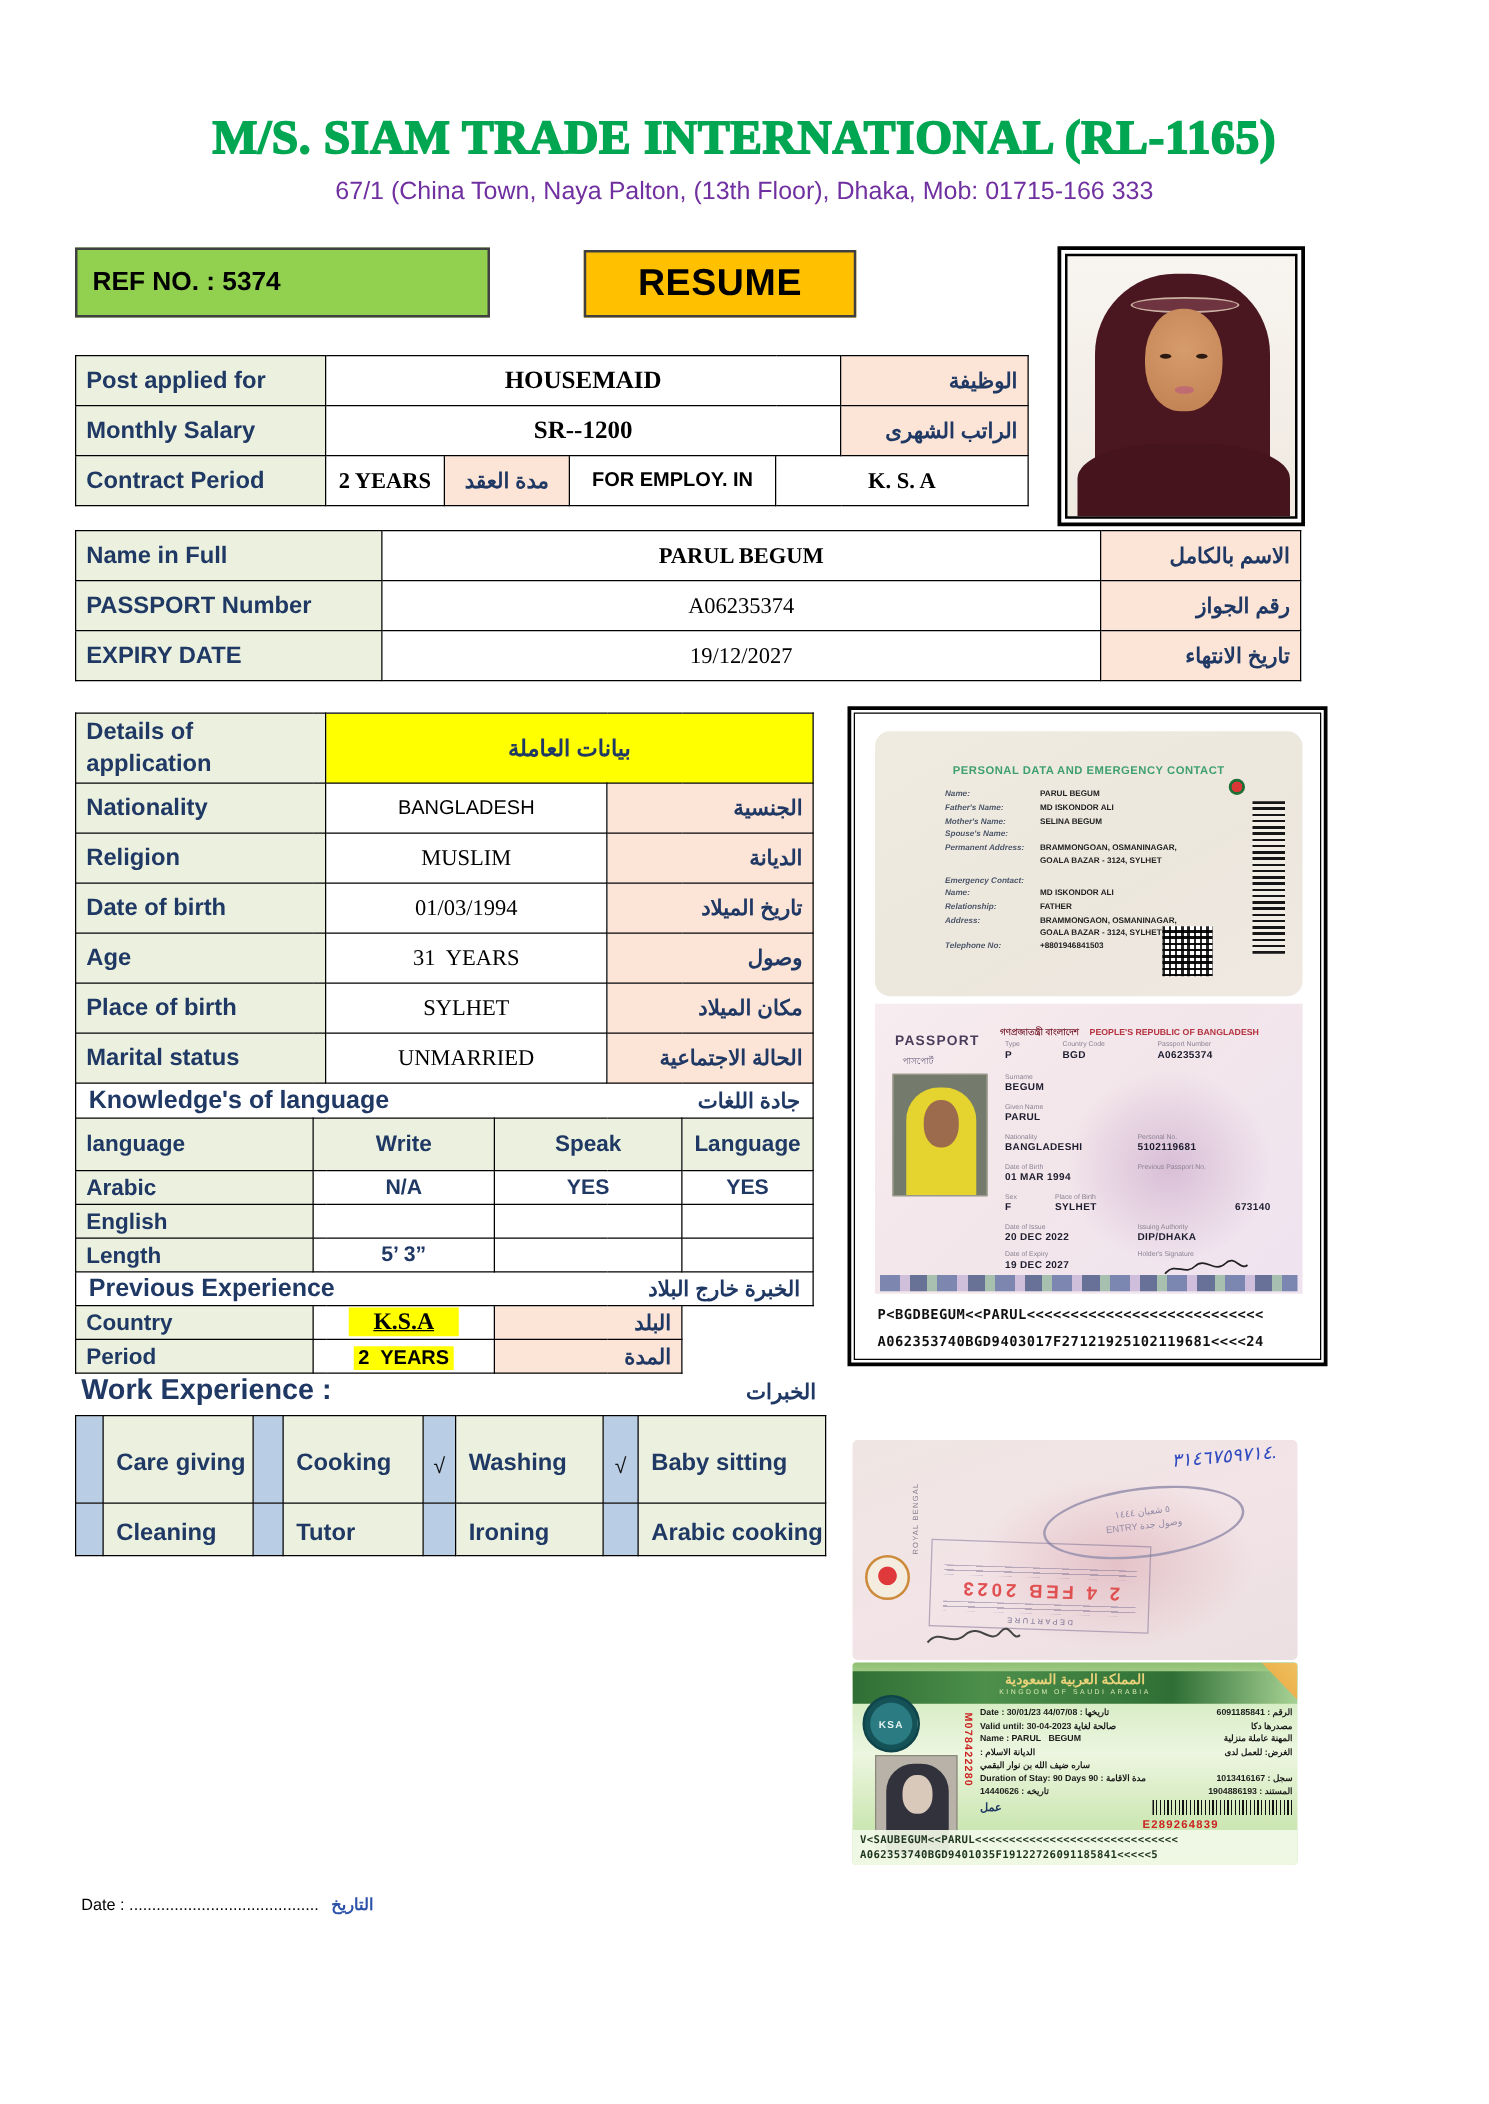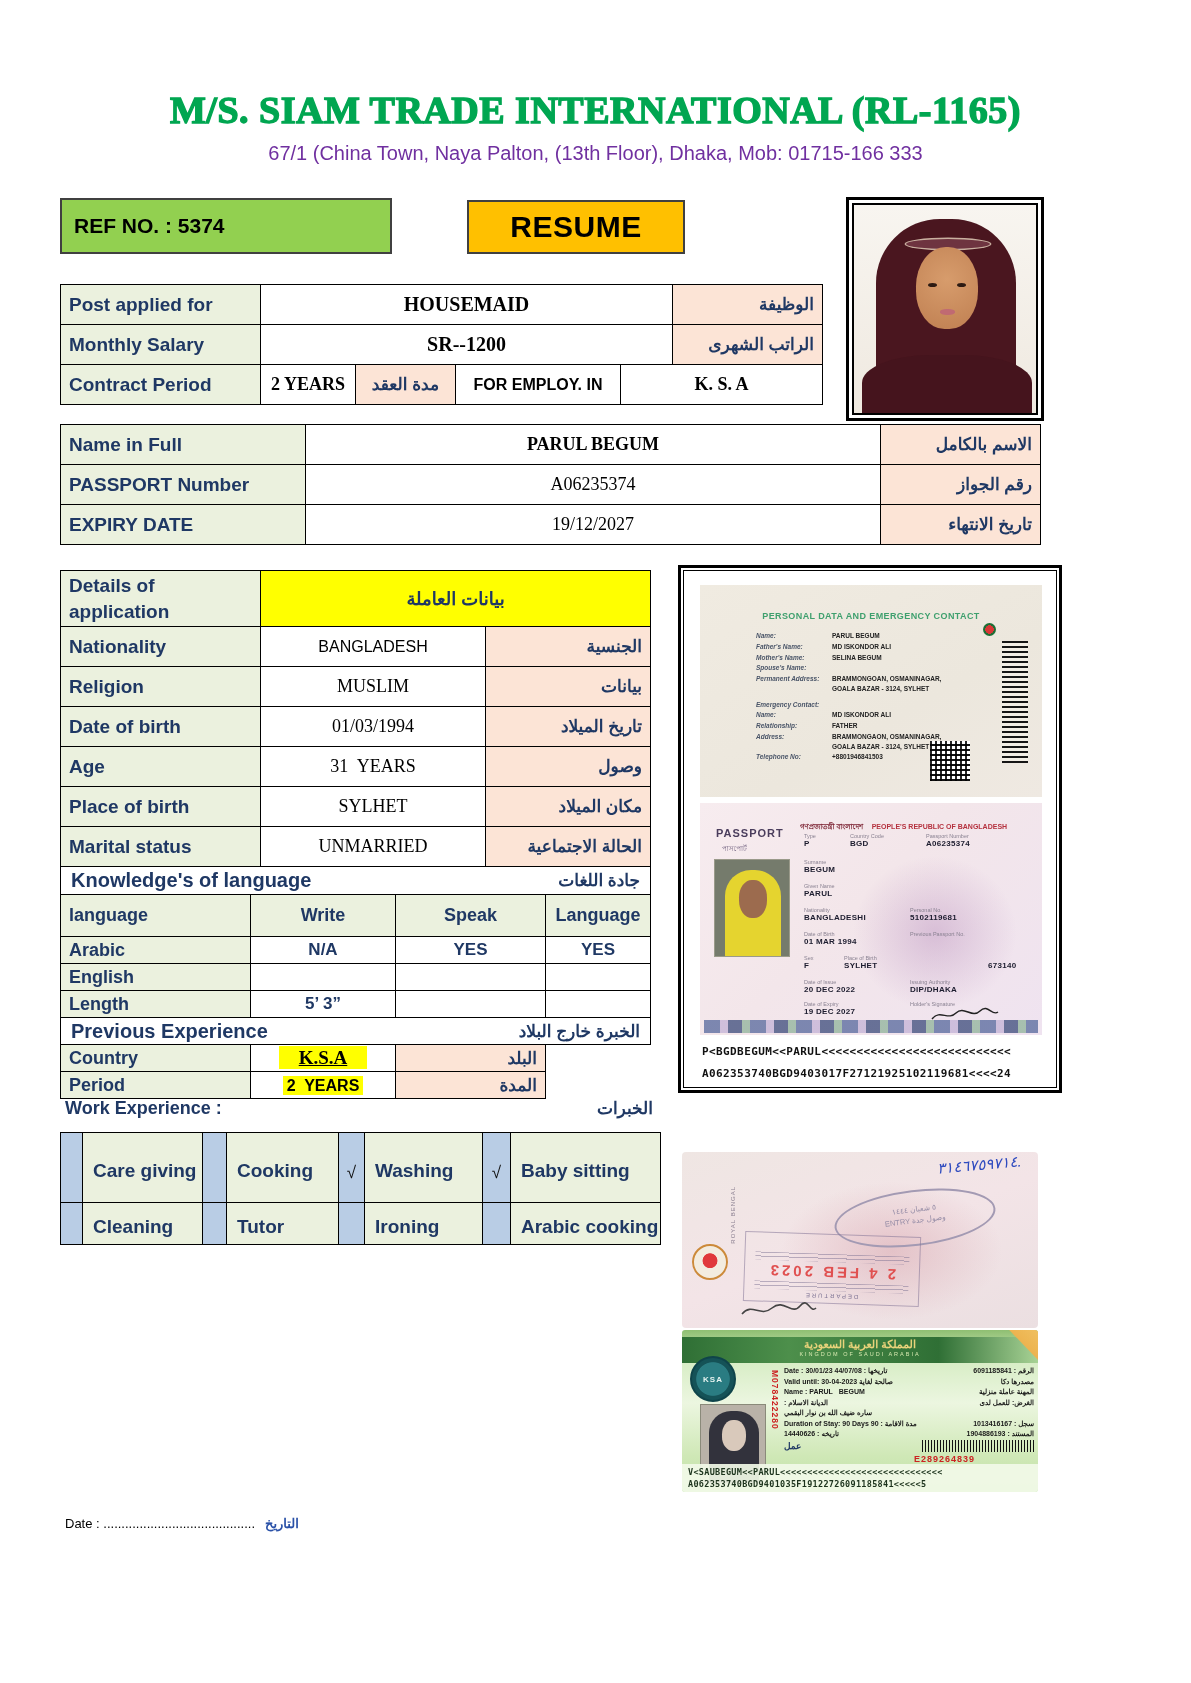--- a/index.html
+++ b/index.html
@@ -44,29 +44,29 @@
   .secTd{padding:0 10px;}
   .secFlex{display:flex;justify-content:space-between;align-items:center;}
   .sec-l{color:#1f3864;font-weight:bold;font-size:20px;}
   .sec-r{color:#1f3864;font-weight:bold;font-size:17px;direction:rtl;}
   .lv{text-align:center;color:#1f3864;font-weight:bold;font-size:17px;}
   .hl{background:#ffff00;font-family:"Liberation Serif",serif;font-weight:bold;font-size:19px;text-decoration:underline;padding:1px 20px;}
   .hl2{background:#ffff00;font-family:"Liberation Sans",sans-serif;font-weight:bold;font-size:16px;padding:1px 4px;}
 
   
   .work-heading{position:absolute;left:65px;top:1098px;width:588px;display:flex;justify-content:space-between;align-items:baseline;}
-  .work-heading .en{color:#1f3864;font-weight:bold;font-size:18px;}
+  .work-heading .en{color:#1f3864;font-weight:bold;font-size:23px;}
   .work-heading .ar{color:#1f3864;font-weight:bold;font-size:17px;direction:rtl;}
   .chk{background:#b9cde5;text-align:center;font-size:17px;color:#111;vertical-align:top;padding-top:10px;}
   .wl{background:#ebf1de;color:#1f3864;font-weight:bold;font-size:19px;padding:6px 0 0 10px;vertical-align:top;line-height:1.85;}
 
   
   .pp-box{position:absolute;left:678px;top:565px;width:384px;height:528px;border:3px solid #000;padding:2px;background:#fff;}
   .pp-inner{width:100%;height:100%;border:1.5px solid #000;position:relative;background:#fff;overflow:hidden;}
-  .scanA{position:absolute;left:16px;top:14px;width:342px;height:212px;background:linear-gradient(150deg,#f0ebe1,#ece7dd 60%,#efe9e2);border-radius:0;}
+  .scanA{position:absolute;left:16px;top:14px;width:342px;height:212px;background:linear-gradient(150deg,#f0ebe1,#ece7dd 60%,#efe9e2);border-radius:12px;}
   .scanA-title{position:absolute;top:26px;width:100%;text-align:center;color:#3fa06e;font-weight:bold;font-size:9px;letter-spacing:.4px;}
   .bio-fields{position:absolute;left:56px;top:46px;width:220px;}
   .bio-row{display:flex;margin-bottom:1px;}
   .bio-label{width:76px;flex:none;font:italic bold 6.5px/1.5 "Liberation Sans",sans-serif;color:#4a5568;}
   .bio-value{font:bold 6.5px/1.5 "Liberation Sans",sans-serif;color:#222;}
   .pp-emblem{position:absolute;right:46px;top:38px;width:13px;height:13px;border-radius:50%;background:radial-gradient(circle,#d93636 45%,#1d6e35 48%);}
   .pp-barcode{position:absolute;right:14px;top:56px;width:26px;height:122px;background:repeating-linear-gradient(to bottom,#161616 0 2px,#f2eee5 2px 5px);}
   .pp-qr{position:absolute;right:72px;bottom:16px;width:40px;height:40px;
     background:repeating-linear-gradient(90deg,rgba(0,0,0,.85) 0 2px,transparent 2px 5px),repeating-linear-gradient(0deg,#111 0 2px,#fff 2px 5px);}
   .scanB{position:absolute;left:16px;top:232px;width:342px;height:232px;background:linear-gradient(135deg,#f7ecef,#f3e6ea 45%,#efe3f0);}
@@ -226,21 +226,21 @@
       <td colspan="4" style="background:#ffff00;text-align:center;color:#1f3864;font-weight:bold;font-size:18px;direction:rtl;">بيانات العاملة</td>
     </tr>
     <tr style="height:40px">
       <td class="g" colspan="2">Nationality</td>
       <td class="v sans" colspan="2">BANGLADESH</td>
       <td class="a" colspan="2">الجنسية</td>
     </tr>
     <tr style="height:40px">
       <td class="g" colspan="2">Religion</td>
       <td class="v" colspan="2">MUSLIM</td>
-      <td class="a" colspan="2">بيانات</td>
+      <td class="a" colspan="2">الديانة</td>
     </tr>
     <tr style="height:40px">
       <td class="g" colspan="2">Date of birth</td>
       <td class="v" colspan="2">01/03/1994</td>
       <td class="a" colspan="2">تاريخ الميلاد</td>
     </tr>
     <tr style="height:40px">
       <td class="g" colspan="2">Age</td>
       <td class="v" colspan="2">31&nbsp; YEARS</td>
       <td class="a" colspan="2">وصول</td>

